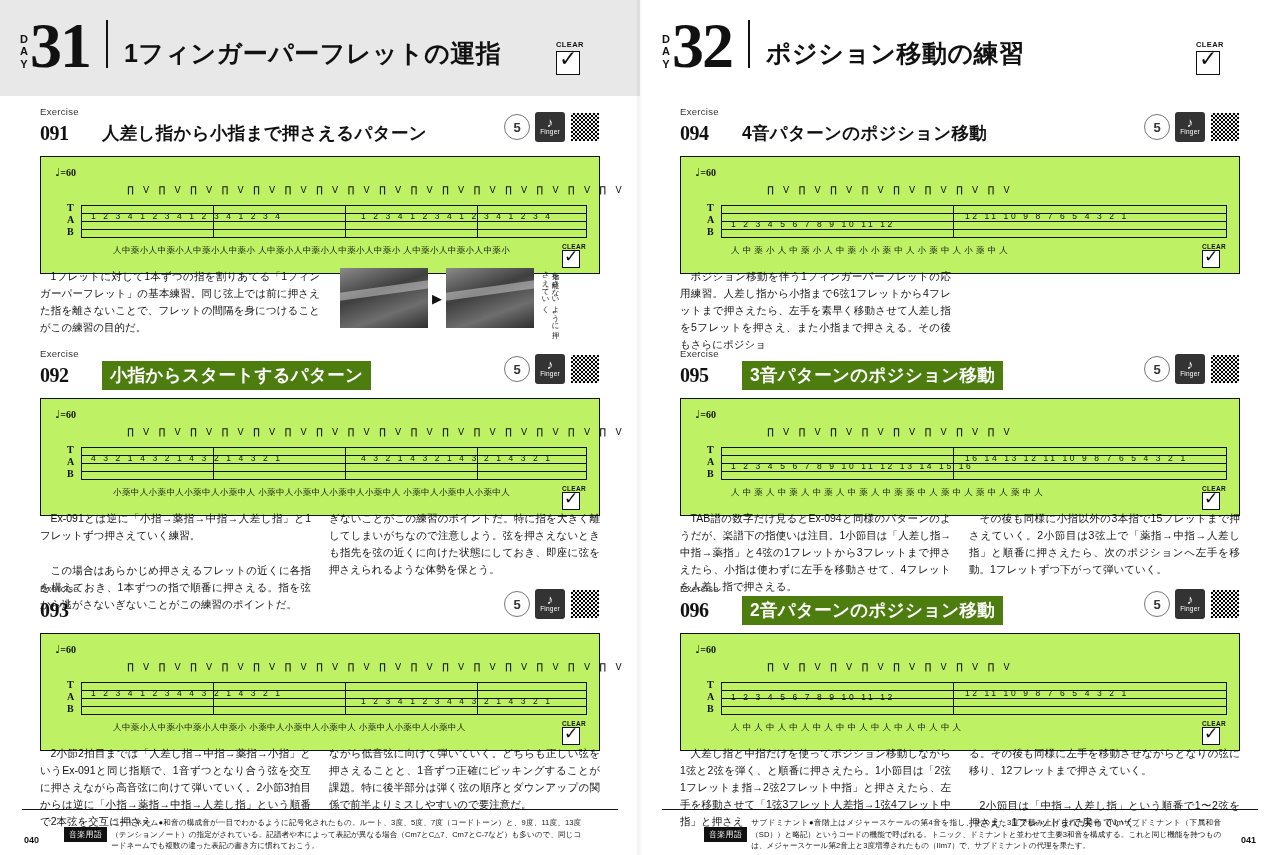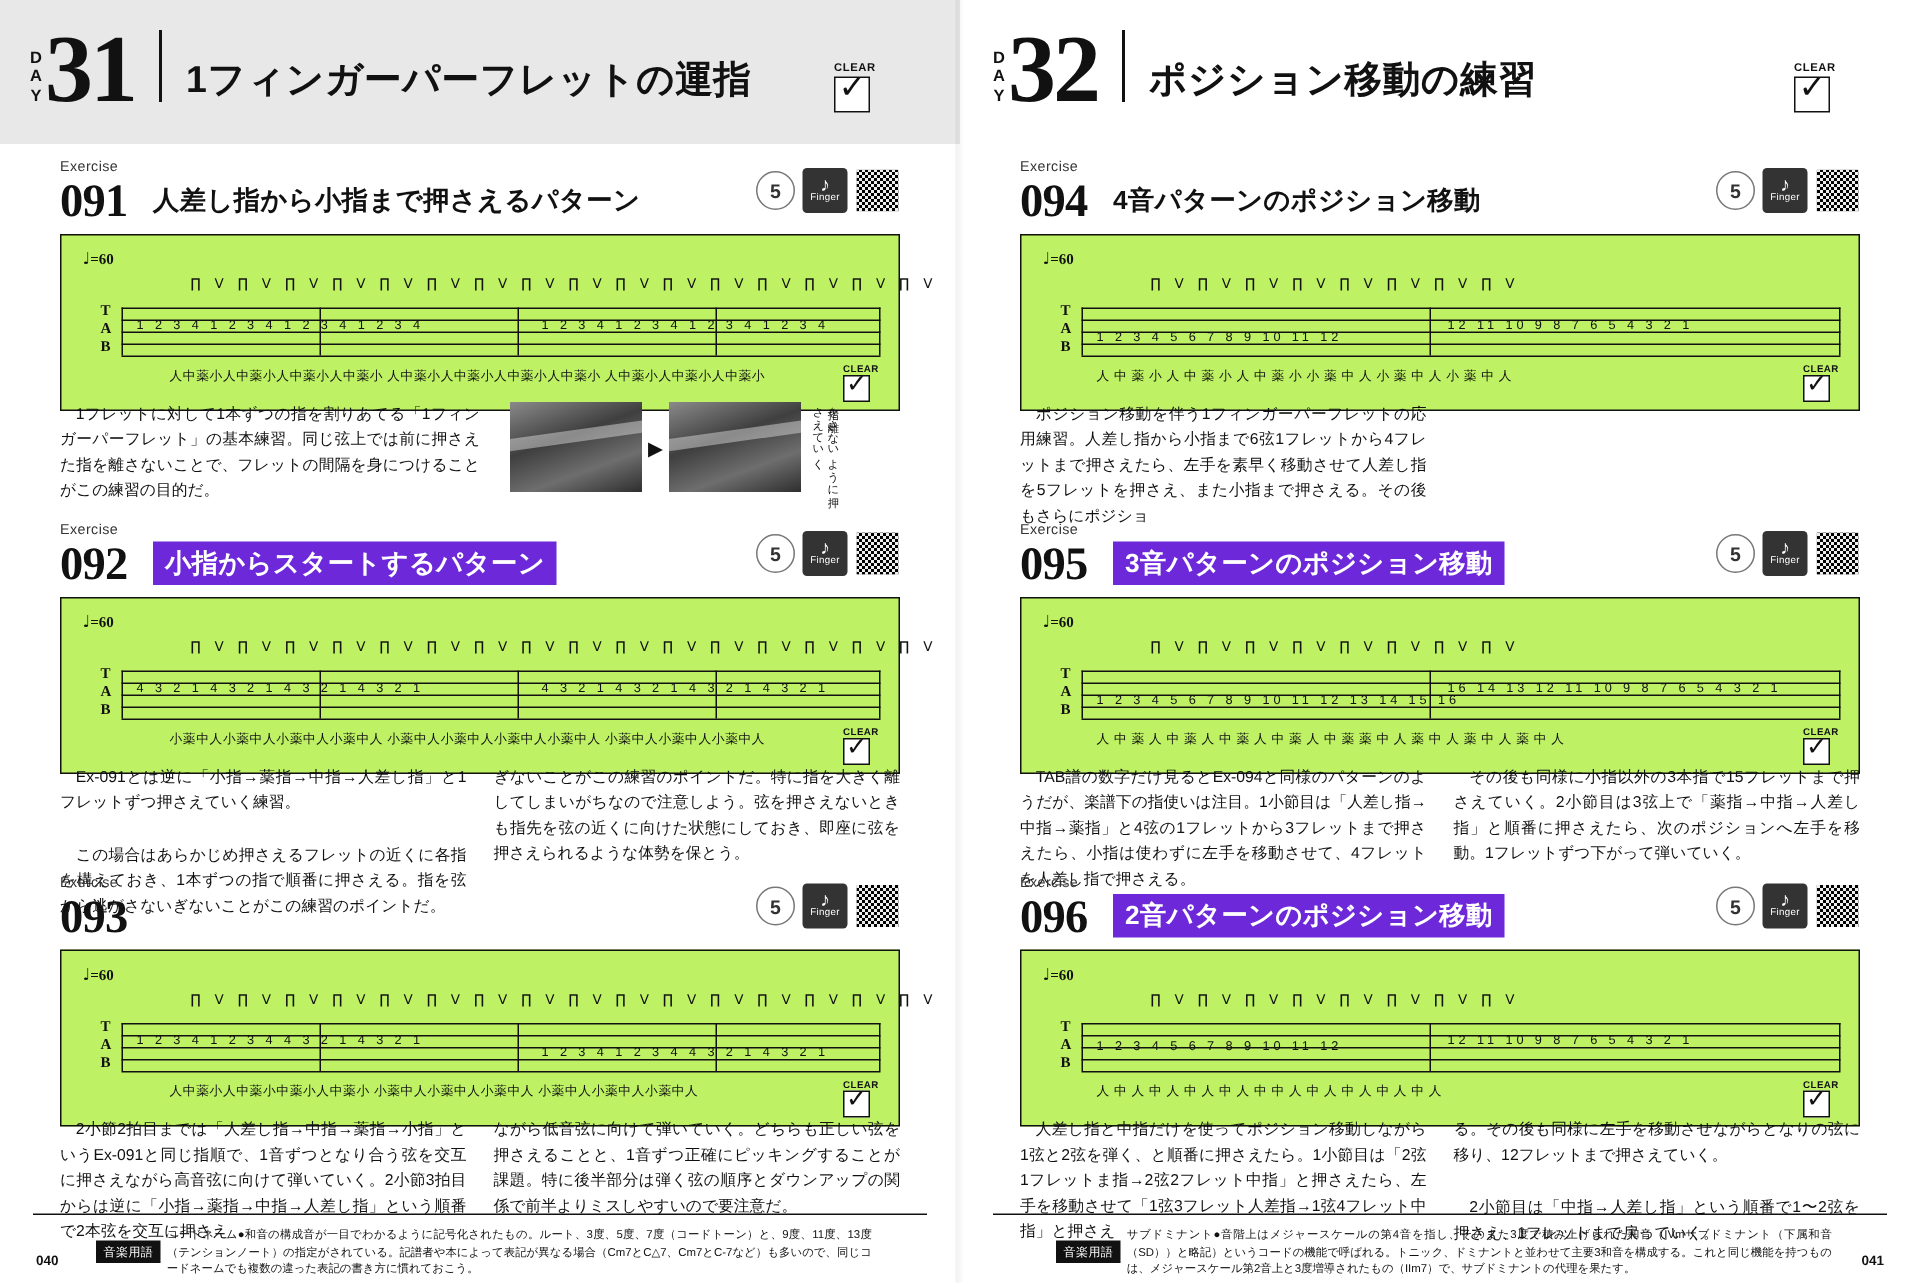--- a/index.html
+++ b/index.html
@@ -67,29 +67,29 @@
 
   
   .ex-block { position:absolute; }
   .ex-head { display:flex; align-items:flex-end; position:relative; height:42px; }
   .ex-word {
     font-size:9.5px; color:#333; font-weight:normal;
     position:absolute; left:0; top:-2px; letter-spacing:0.3px;
   }
   .ex-num {
     font-family:"Liberation Serif", serif;
-    font-size:31px; font-weight:bold; line-height:31px; color:#111;
+    font-size:20px; font-weight:bold; line-height:31px; color:#111;
     position:absolute; left:0; top:10px; letter-spacing:-0.5px;
   }
   .ex-title {
     position:absolute; left:62px; top:13px;
     font-size:17.5px; font-weight:bold; color:#111; letter-spacing:0.3px;
   }
   .ex-title.white-on-black {
-    background:#6d28d9; color:#fff; padding:2px 8px 3px 8px; left:62px; top:11px;
+    background:#4d7c0f; color:#fff; padding:2px 8px 3px 8px; left:62px; top:11px;
   }
 
   .badges { position:absolute; right:0; top:4px; display:flex; align-items:center; gap:5px; }
   .badge-circle {
     width:26px; height:26px; border-radius:50%; border:1.4px solid #777;
     display:flex; align-items:center; justify-content:center;
     font-size:13px; font-weight:bold; color:#333; background:#fff;
   }
   .badge-finger {
     width:30px; height:30px; background:#333; color:#fff; border-radius:3px;

